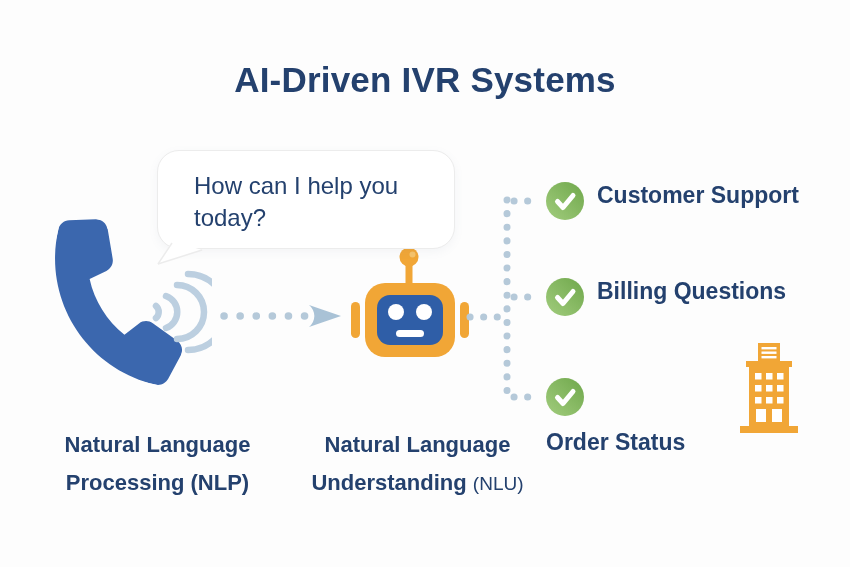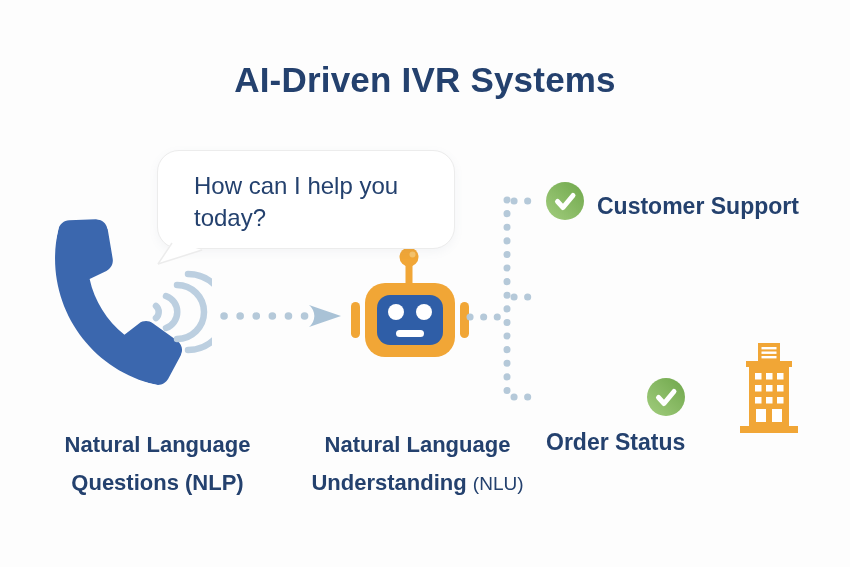--- a/index.html
+++ b/index.html
@@ -43,21 +43,21 @@
 
   .robot{ left:350px; top:246px; }
   .fill-orange{fill:var(--orange);}
   .fill-face{fill:var(--face-blue);}
   .fill-white{fill:#ffffff;}
   .fill-highlight{fill:#f6c36b;}
 
   .connector{ left:458px; top:178px; }
   .conn-line{ stroke:var(--dot-blue); stroke-width:7; stroke-linecap:round; stroke-dasharray:0.1 13.5; fill:none; }
 
-  .intent-row{ left:546px; display:flex; align-items:flex-end; gap:13px; height:38px; }
+  .intent-row{ left:546px; display:flex; align-items:flex-start; gap:13px; height:38px; }
   .intent-row.r0{ top:182px; } .intent-row.r1{ top:278px; } .intent-row.r2{ top:378px;flex-direction:column; }
   .check-circle{
     width:38px; height:38px; border-radius:50%; flex:0 0 auto;
     background:linear-gradient(225deg, var(--green-dark) 0%, var(--green-light) 85%);
     display:flex; align-items:center; justify-content:center;
   }
   .check-mark{ stroke:#ffffff; stroke-width:5; fill:none; stroke-linecap:round; stroke-linejoin:round; }
   .intent-label{ font-size:23px; font-weight:600; color:var(--navy); white-space:nowrap; }
 
   .building{ left:737px; top:343px; }
@@ -125,20 +125,28 @@
   </svg>
 
   <div class="abs intent-row r0">
     <div class="check-circle">
       <svg width="38" height="38" viewBox="0 0 38 38">
           <path class="check-mark" d="M11.5 19.5 L17 25.5 L27 13.5"></path>
         </svg>
     </div>
     <span class="intent-label">Customer Support</span>
   </div>
+  <div class="abs intent-row r1">
+    <div class="check-circle">
+      <svg width="38" height="38" viewBox="0 0 38 38">
+          <path class="check-mark" d="M11.5 19.5 L17 25.5 L27 13.5"></path>
+        </svg>
+    </div>
+    <span class="intent-label">Billing Questions</span>
+  </div>
   <div class="abs intent-row r2">
     <div class="check-circle">
       <svg width="38" height="38" viewBox="0 0 38 38">
           <path class="check-mark" d="M11.5 19.5 L17 25.5 L27 13.5"></path>
         </svg>
     </div>
     <span class="intent-label">Order Status</span>
   </div>
 
   <svg class="abs building" width="64" height="90" viewBox="0 0 64 90">
@@ -157,21 +165,21 @@
     <rect class="fill-white" x="18" y="54" width="6.5" height="6.5"></rect>
     <rect class="fill-white" x="29" y="54" width="6.5" height="6.5"></rect>
     <rect class="fill-white" x="40" y="54" width="6.5" height="6.5"></rect>
     <rect class="fill-white" x="19" y="66" width="10" height="13"></rect>
     <rect class="fill-white" x="35" y="66" width="10" height="13"></rect>
     <rect class="fill-orange" x="3" y="83" width="58" height="7"></rect>
   </svg>
 
   <div class="abs nl-label nlp">
     <div>Natural Language</div>
-    <div>Questions (NLP)</div>
+    <div>Processing (NLP)</div>
   </div>
 
   <div class="abs nl-label nlu">
     <div>Natural Language</div>
     <div><span>Understanding </span><span class="abbr-small">(NLU)</span></div>
   </div>
 
 </div>
 
 </body></html>

